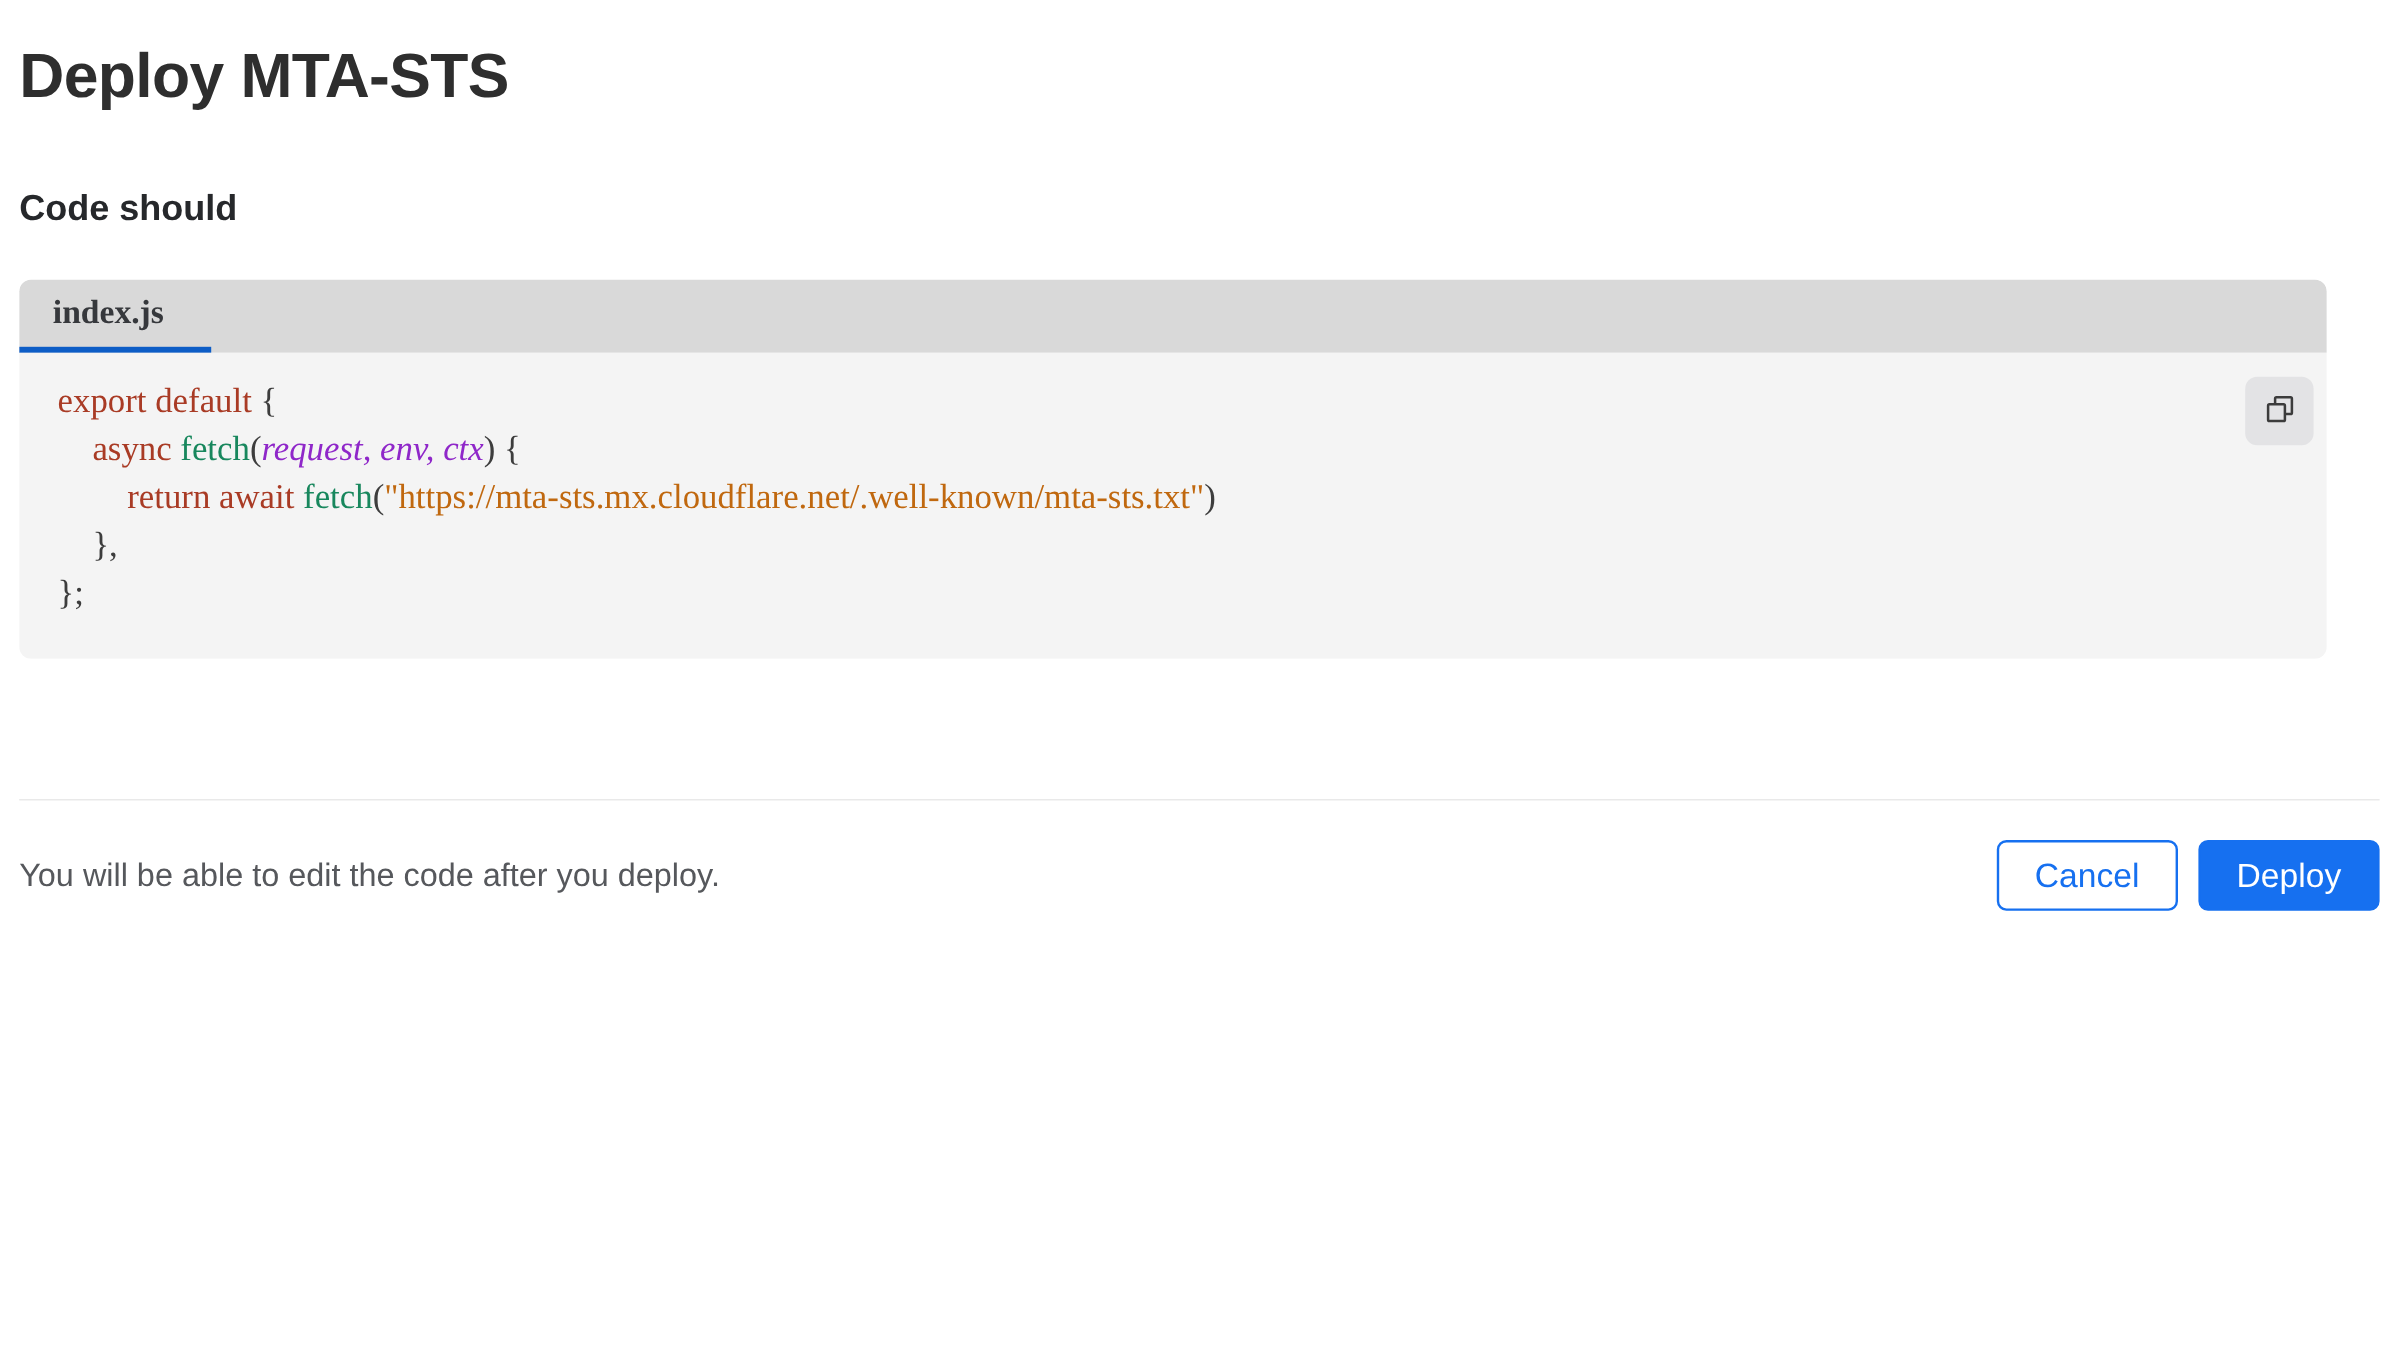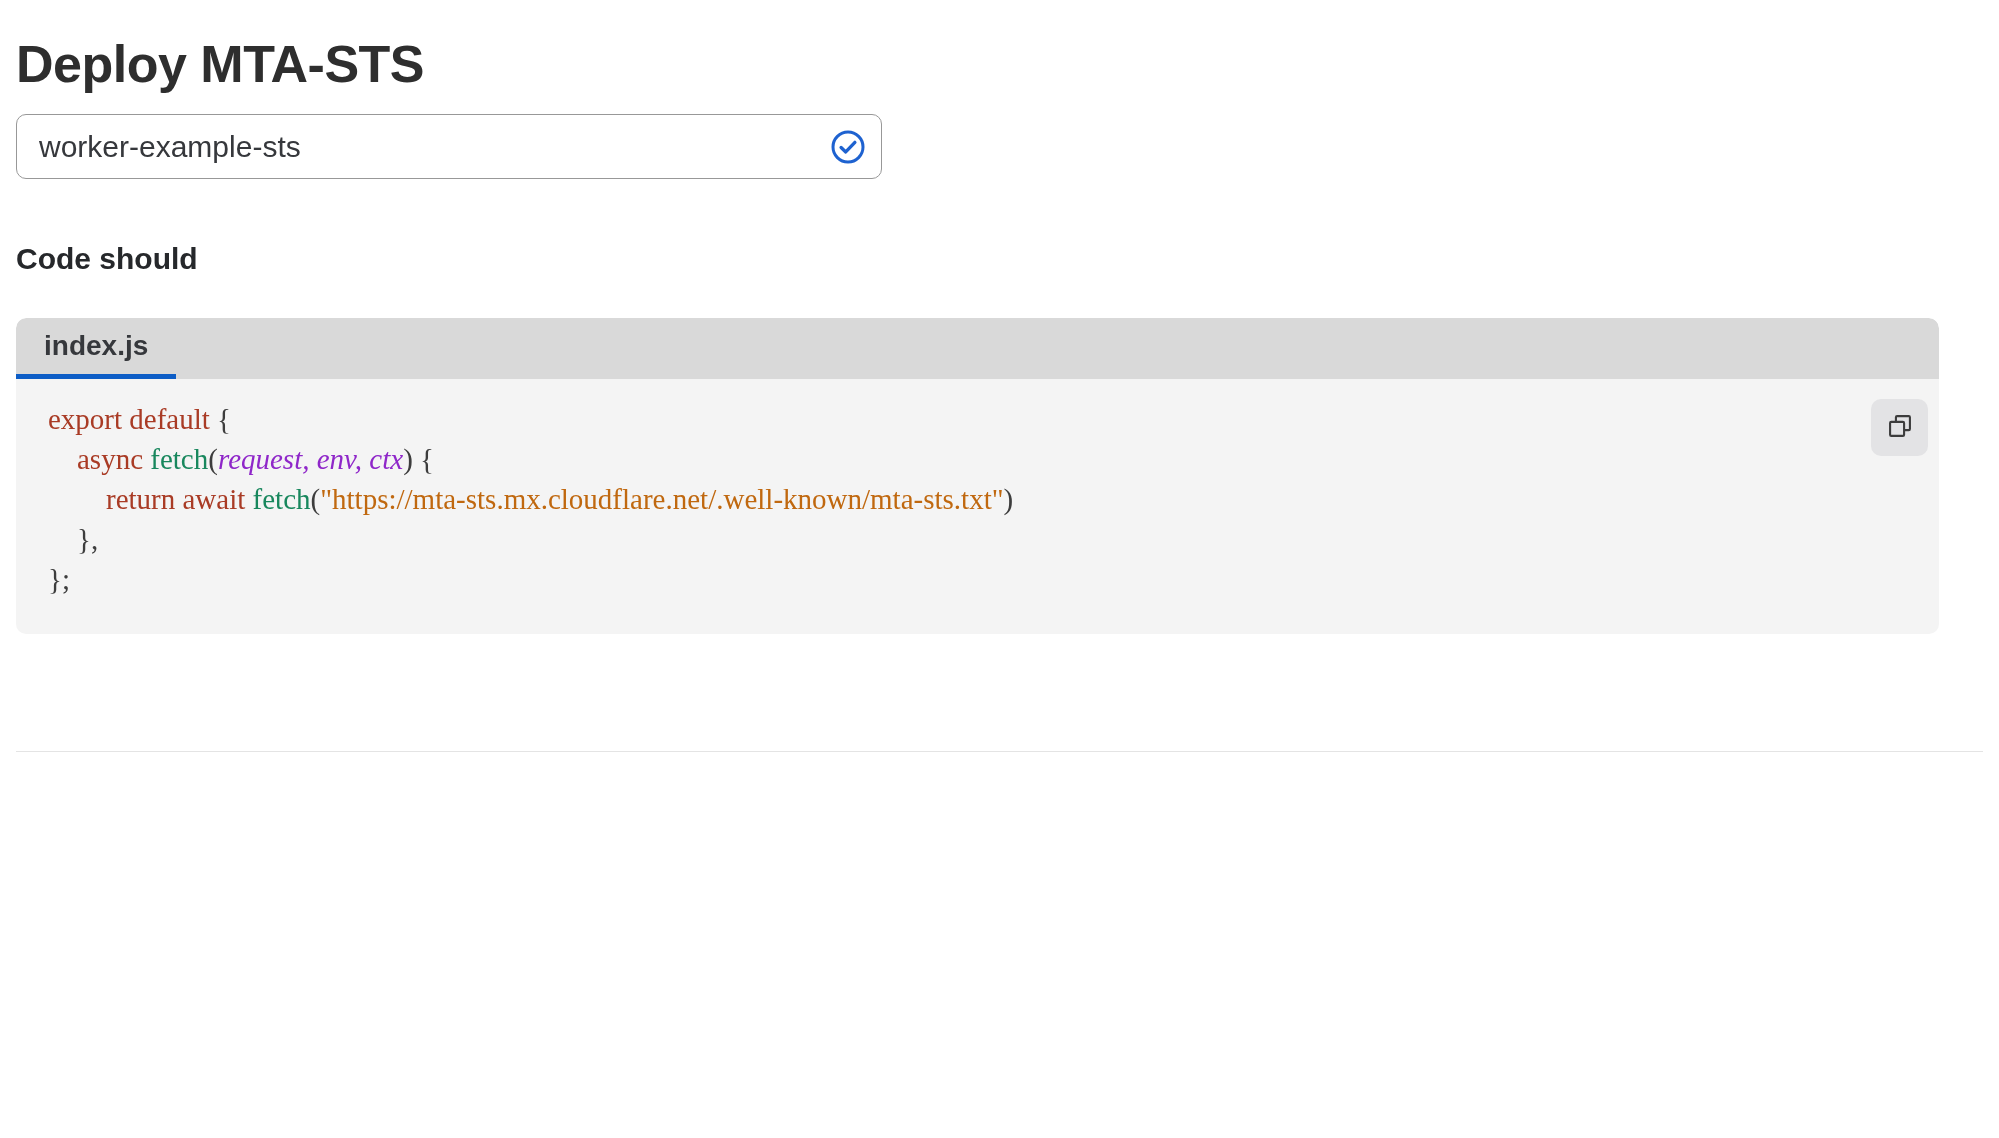--- a/index.html
+++ b/index.html
@@ -67,21 +67,21 @@
     border-radius: 10px 10px 0 0;
   }
   .tab {
     display: flex; align-items: center;
     padding: 0 28px;
     font-size: 28px; font-weight: 700; color: #36383c;
     border-bottom: 5px solid transparent;
     cursor: pointer;
     min-width: 160px;
   }
-  .tab.active { border-bottom-color: var(--tab-underline); }
+  .tab.active { border-bottom-color: var(--tab-underline); font-family: Liberation Serif, serif; }
 
   .code-area {
     position: relative;
     background: #f4f4f4;
     padding: 20px 0 35px 32px;
     min-height: 255px;
   }
   pre.code {
     font-family: Liberation Serif, serif;
     font-size: 29px; line-height: 40px;
@@ -132,29 +132,20 @@
 </style>
 </head>
 <body>
 
 <div class="inner">
 
   <h1 class="page-title">Deploy MTA-STS</h1>
 
 
 
-  <div class="input-wrap">
-    <input class="text-input" type="text" value="worker-example-sts" style="">
-    <span class="valid-icon">
-      <svg width="36" height="36" viewBox="0 0 24 24" fill="none">
-        <circle cx="12" cy="12" r="10" stroke="var(--check)" stroke-width="2"></circle>
-        <path d="M7.4 12.3 L10.5 15.3 L16.6 8.9" stroke="var(--check)" stroke-width="2.2" stroke-linecap="round" stroke-linejoin="round"></path>
-      </svg>
-    </span>
-  </div>
 
   <div class="field-label cp">Code should</div>
 
   <div class="code-card">
     <div class="tabbar">
       <div class="tab active">
         <span>index.js</span>
       </div>
     </div>
     <div class="code-area">
@@ -165,14 +156,21 @@
             <rect x="8.5" y="3.5" width="12" height="12" rx="1" stroke="#3c3c3c" stroke-width="1.8"></rect>
             <rect x="3.5" y="8.5" width="12" height="12" rx="1" fill="#e3e3e5" stroke="#3c3c3c" stroke-width="1.8"></rect>
           </svg>
         </span>
       </button>
     </div>
   </div>
 
   <hr class="divider">
 
+  <div class="footer">
+    <div class="footer-note">You will be able to edit the code after you deploy.</div>
+    <div class="actions">
+      <button class="btn btn-secondary">Cancel</button>
+      <button class="btn btn-primary">Deploy</button>
+    </div>
+  </div>
 
 </div>
 
 </body></html>

